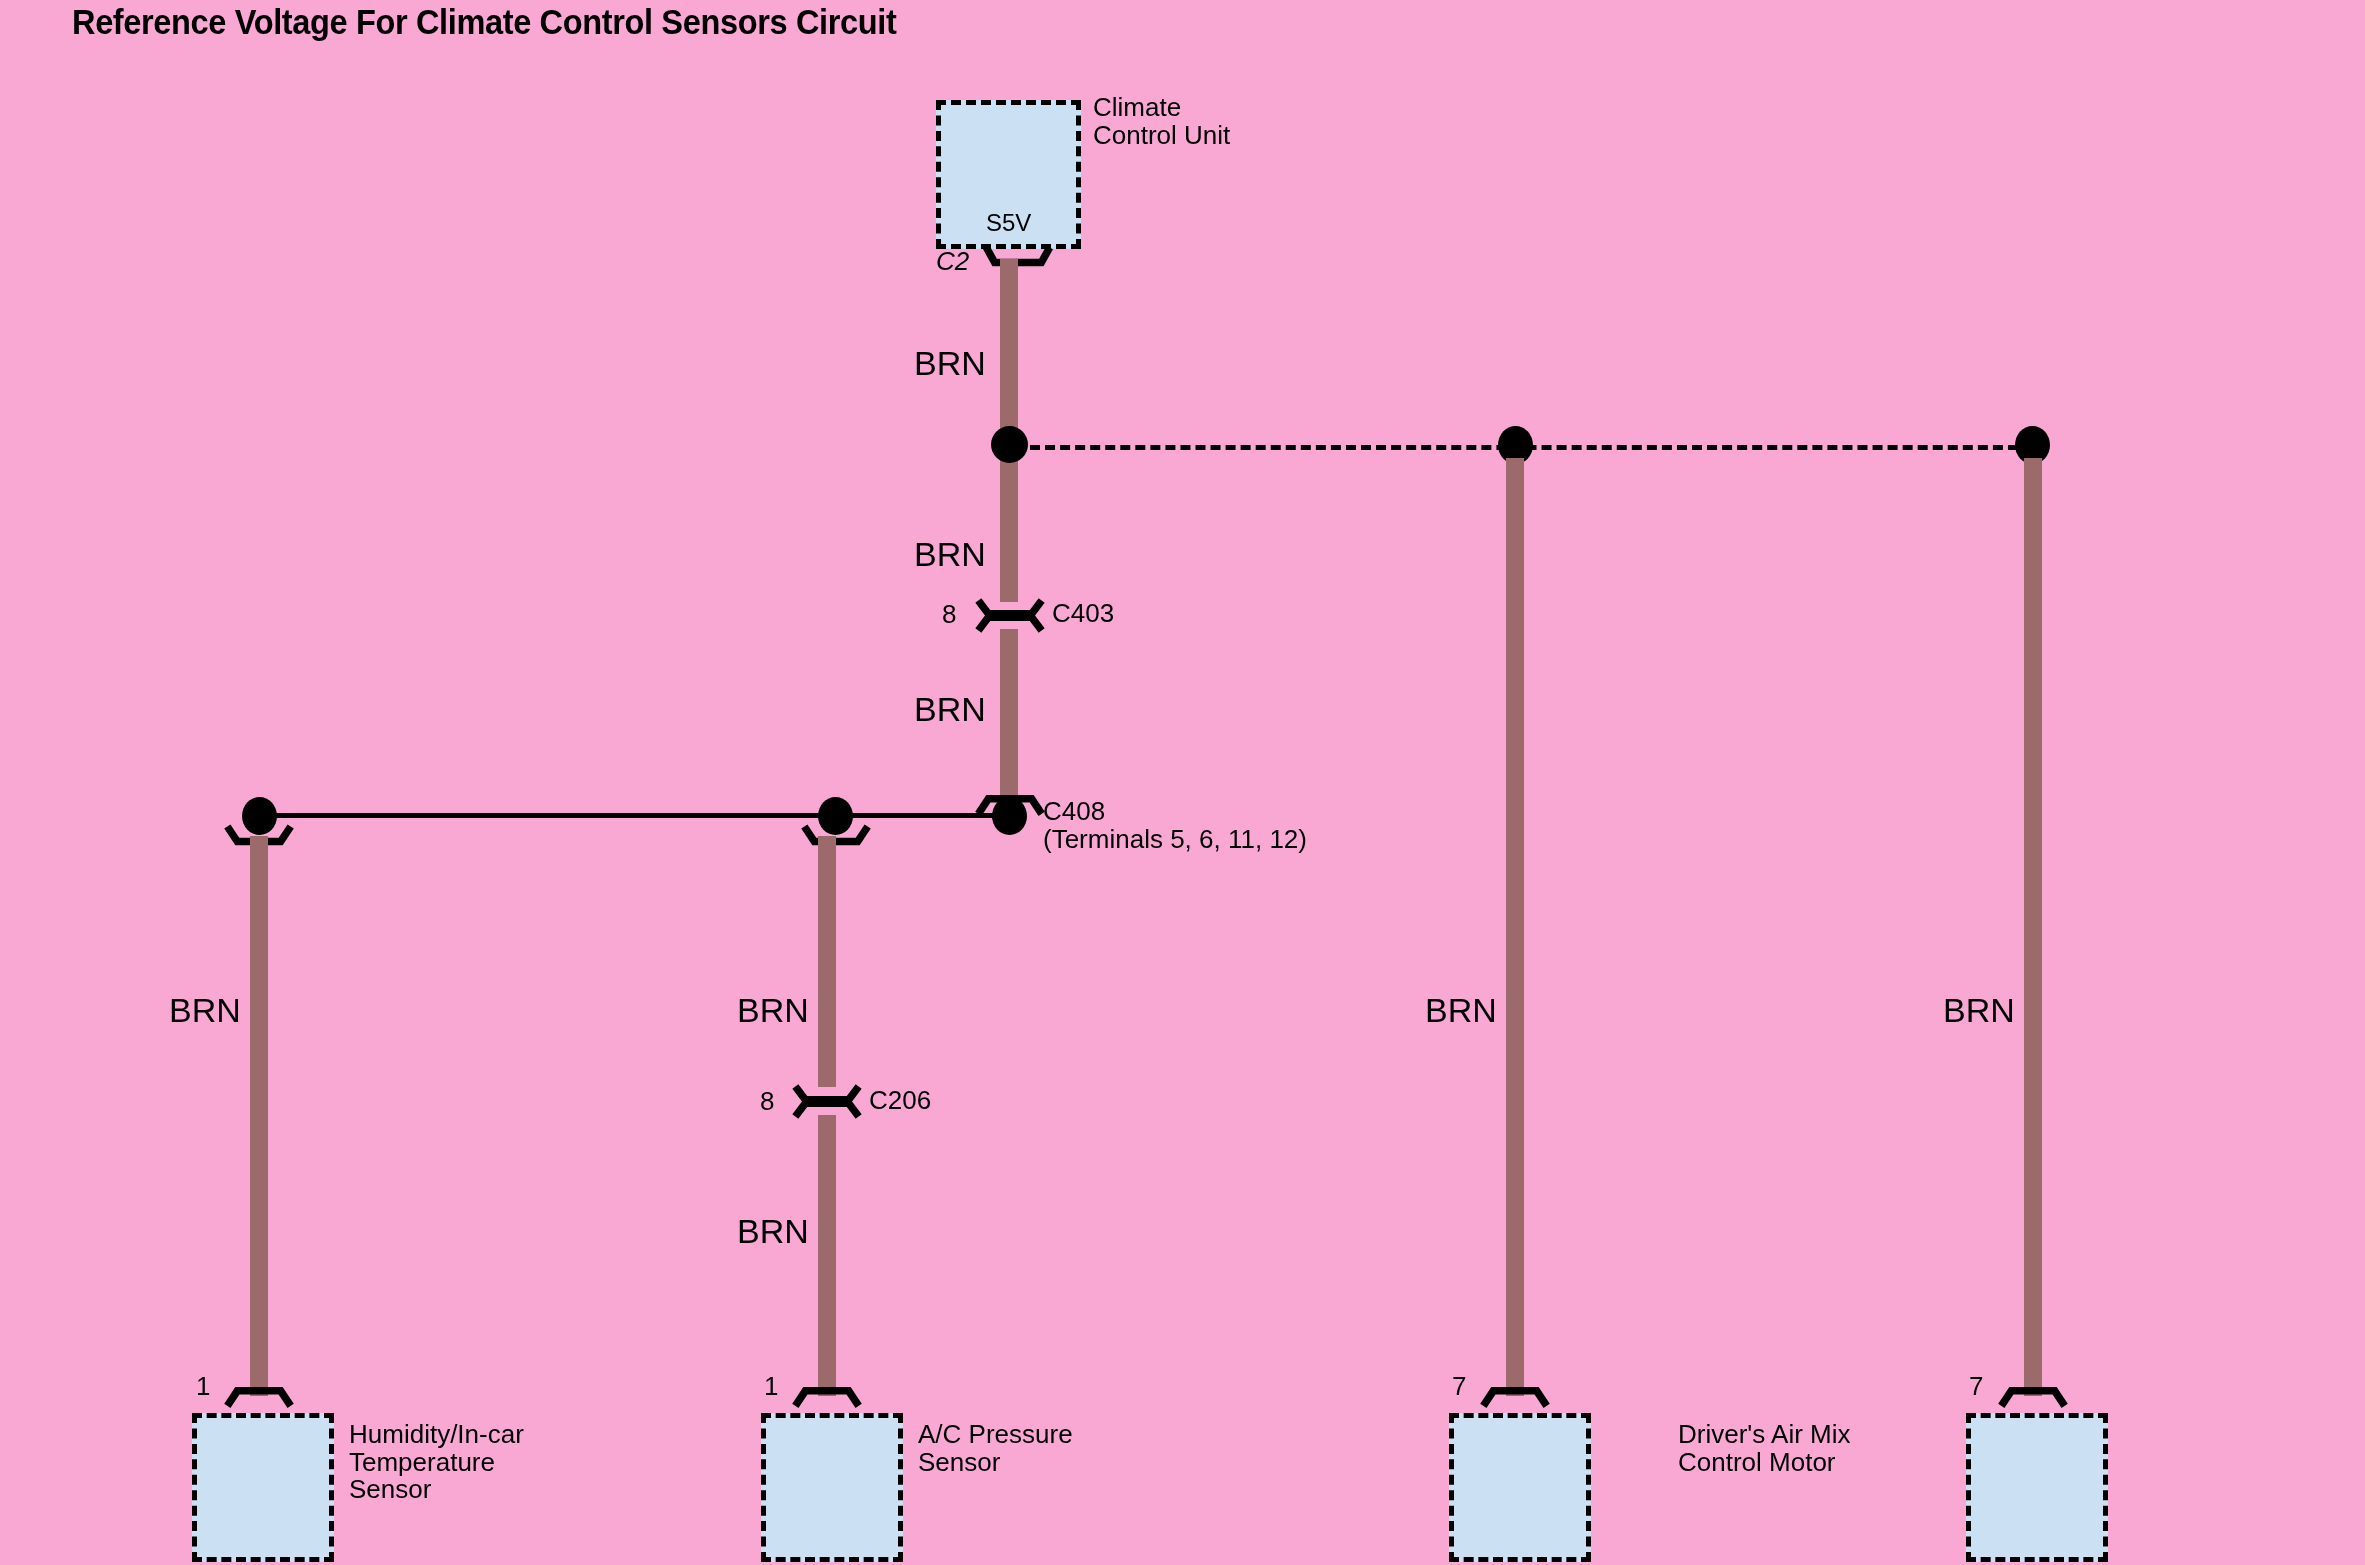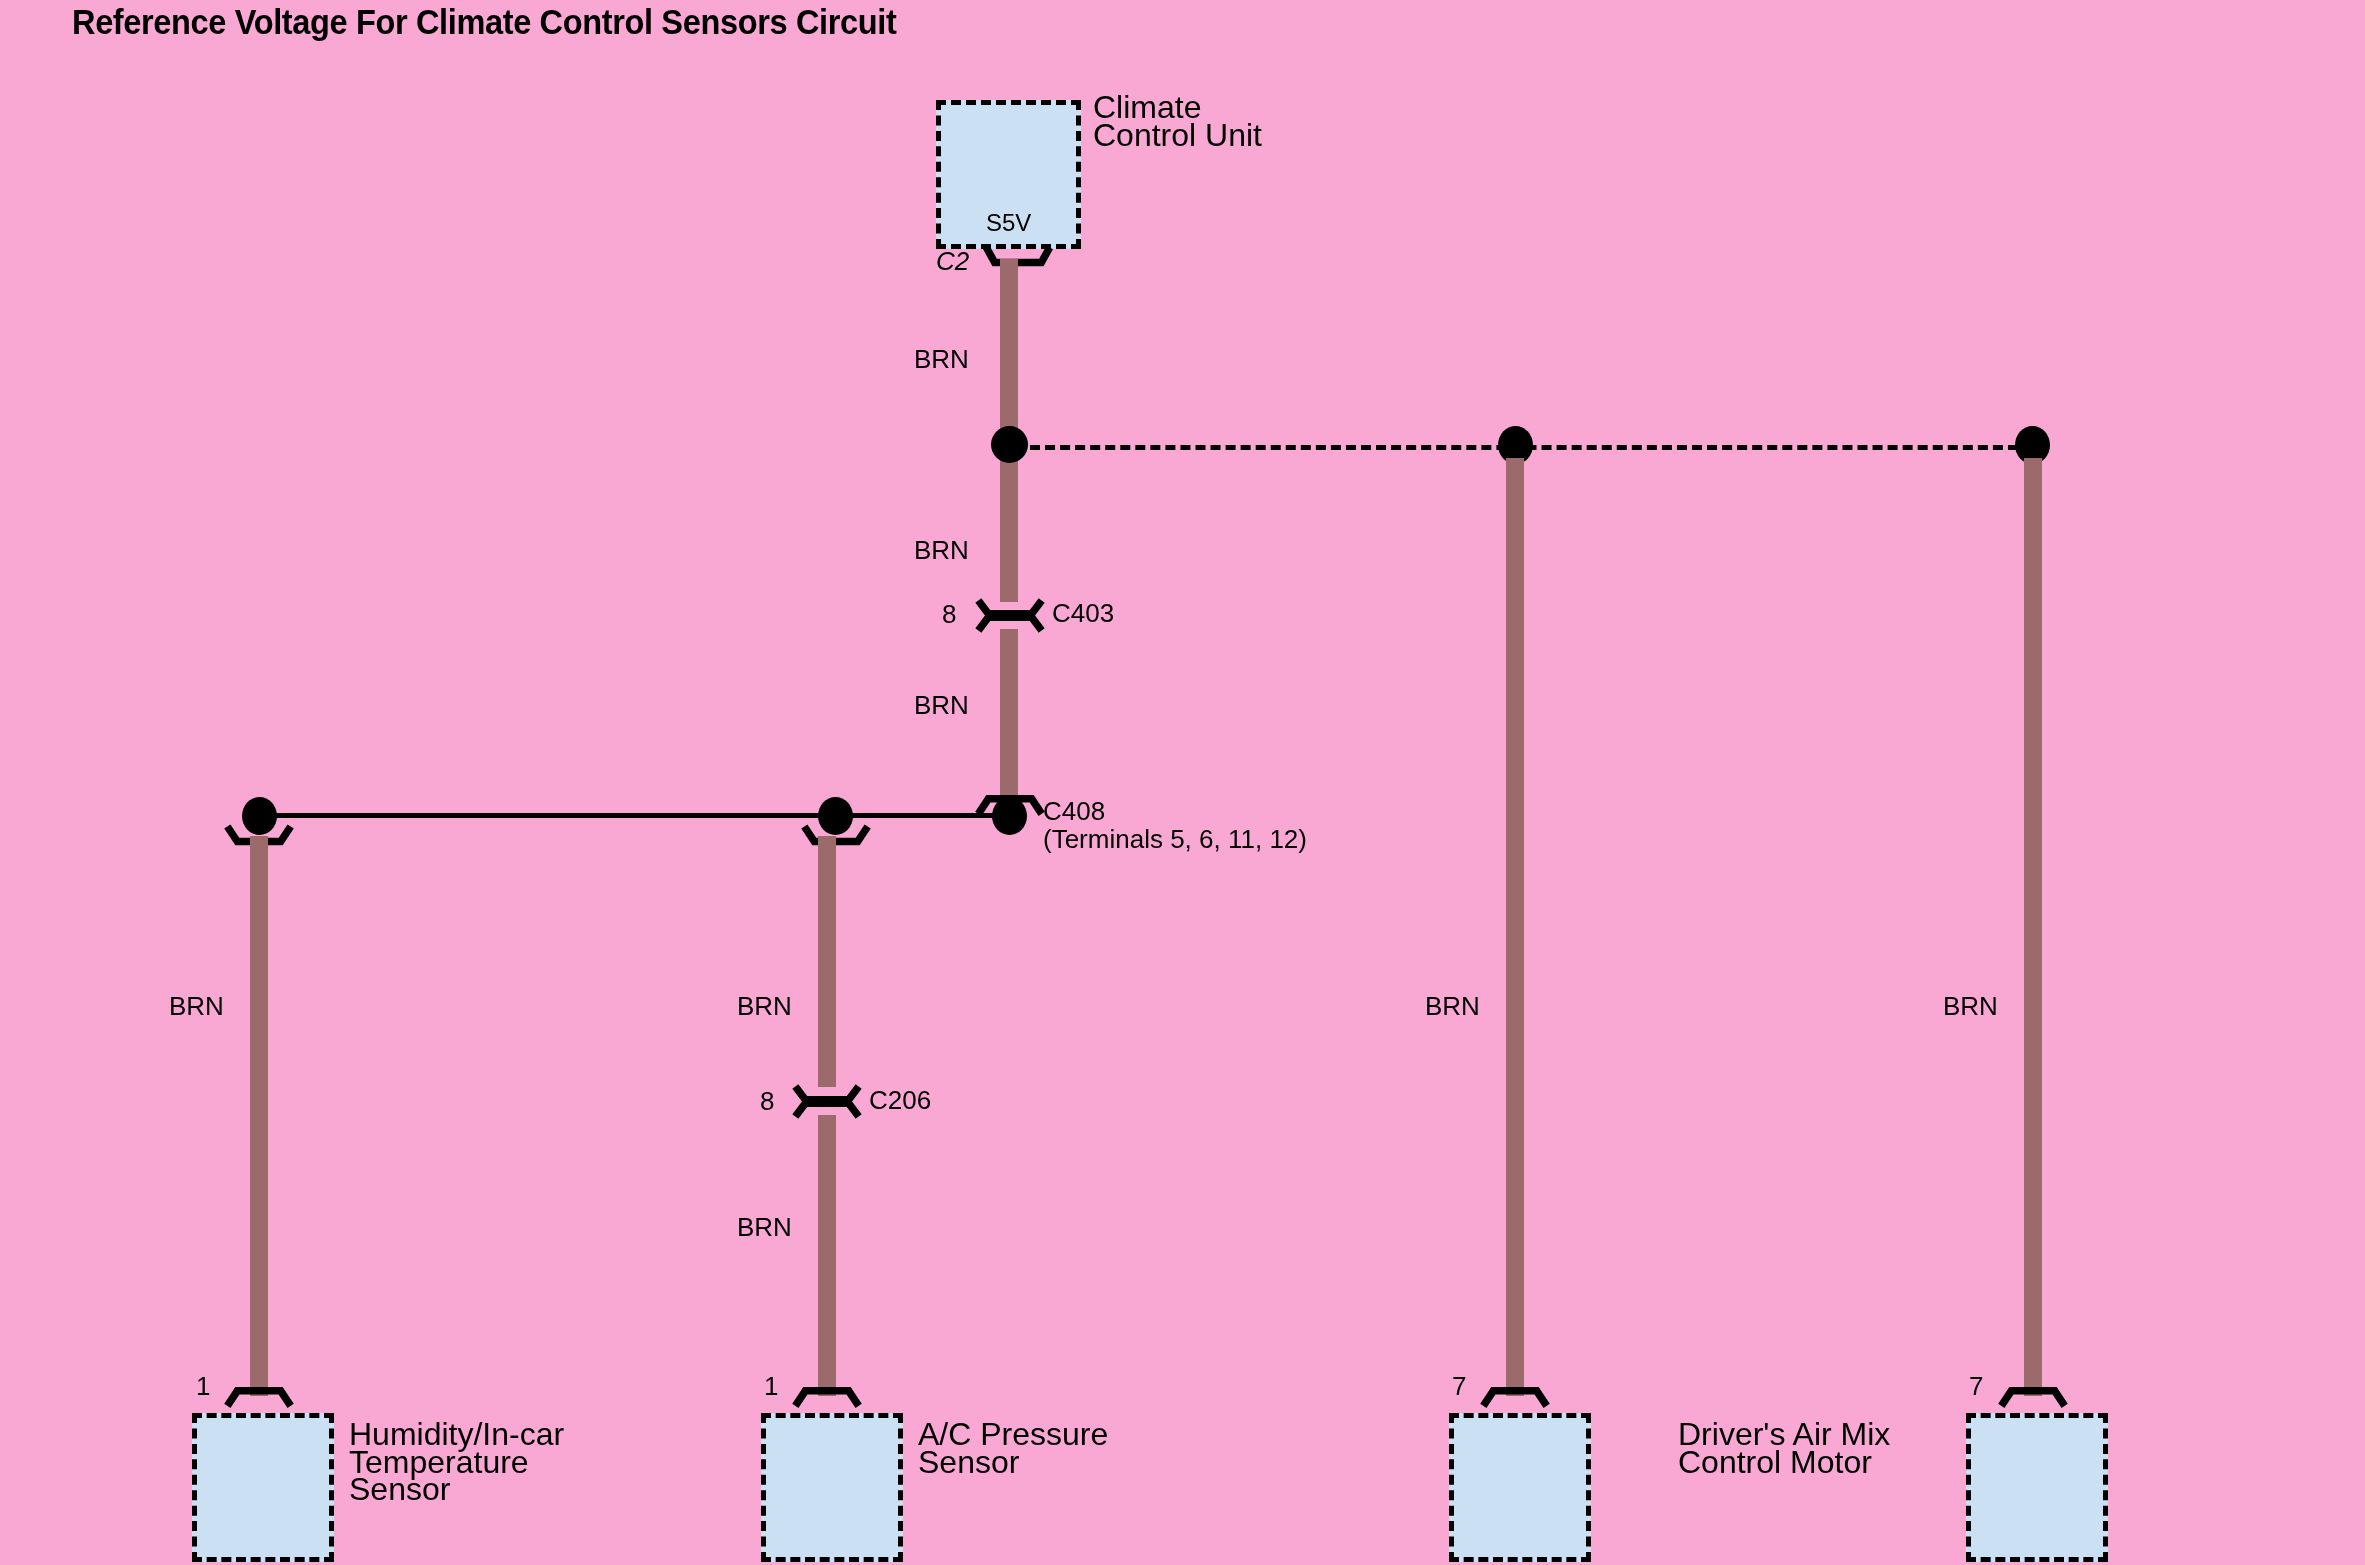--- a/index.html
+++ b/index.html
@@ -38,42 +38,42 @@
     box-sizing: border-box;
   }
   .comp-inner-label {
     position: absolute;
     font-size: 24px;
     color: #000;
     white-space: nowrap;
   }
   .comp-label {
     position: absolute;
-    font-size: 32px;
+    font-size: 26px;
     line-height: 27.6px;
     color: #000;
     white-space: pre-line;
   }
 
   
   .wire-v {
     position: absolute;
     width: 18.4px;
     background: #9d6a6b;
   }
   .wire-h-thin {
     position: absolute;
     height: 5px;
     background: #000;
   }
 
   
   .wire-label {
     position: absolute;
-    font-size: 26px;
+    font-size: 34px;
     color: #000;
     white-space: nowrap;
   }
   .pin-num {
     position: absolute;
     font-size: 26px;
     color: #000;
     white-space: nowrap;
   }
   .conn-name {

